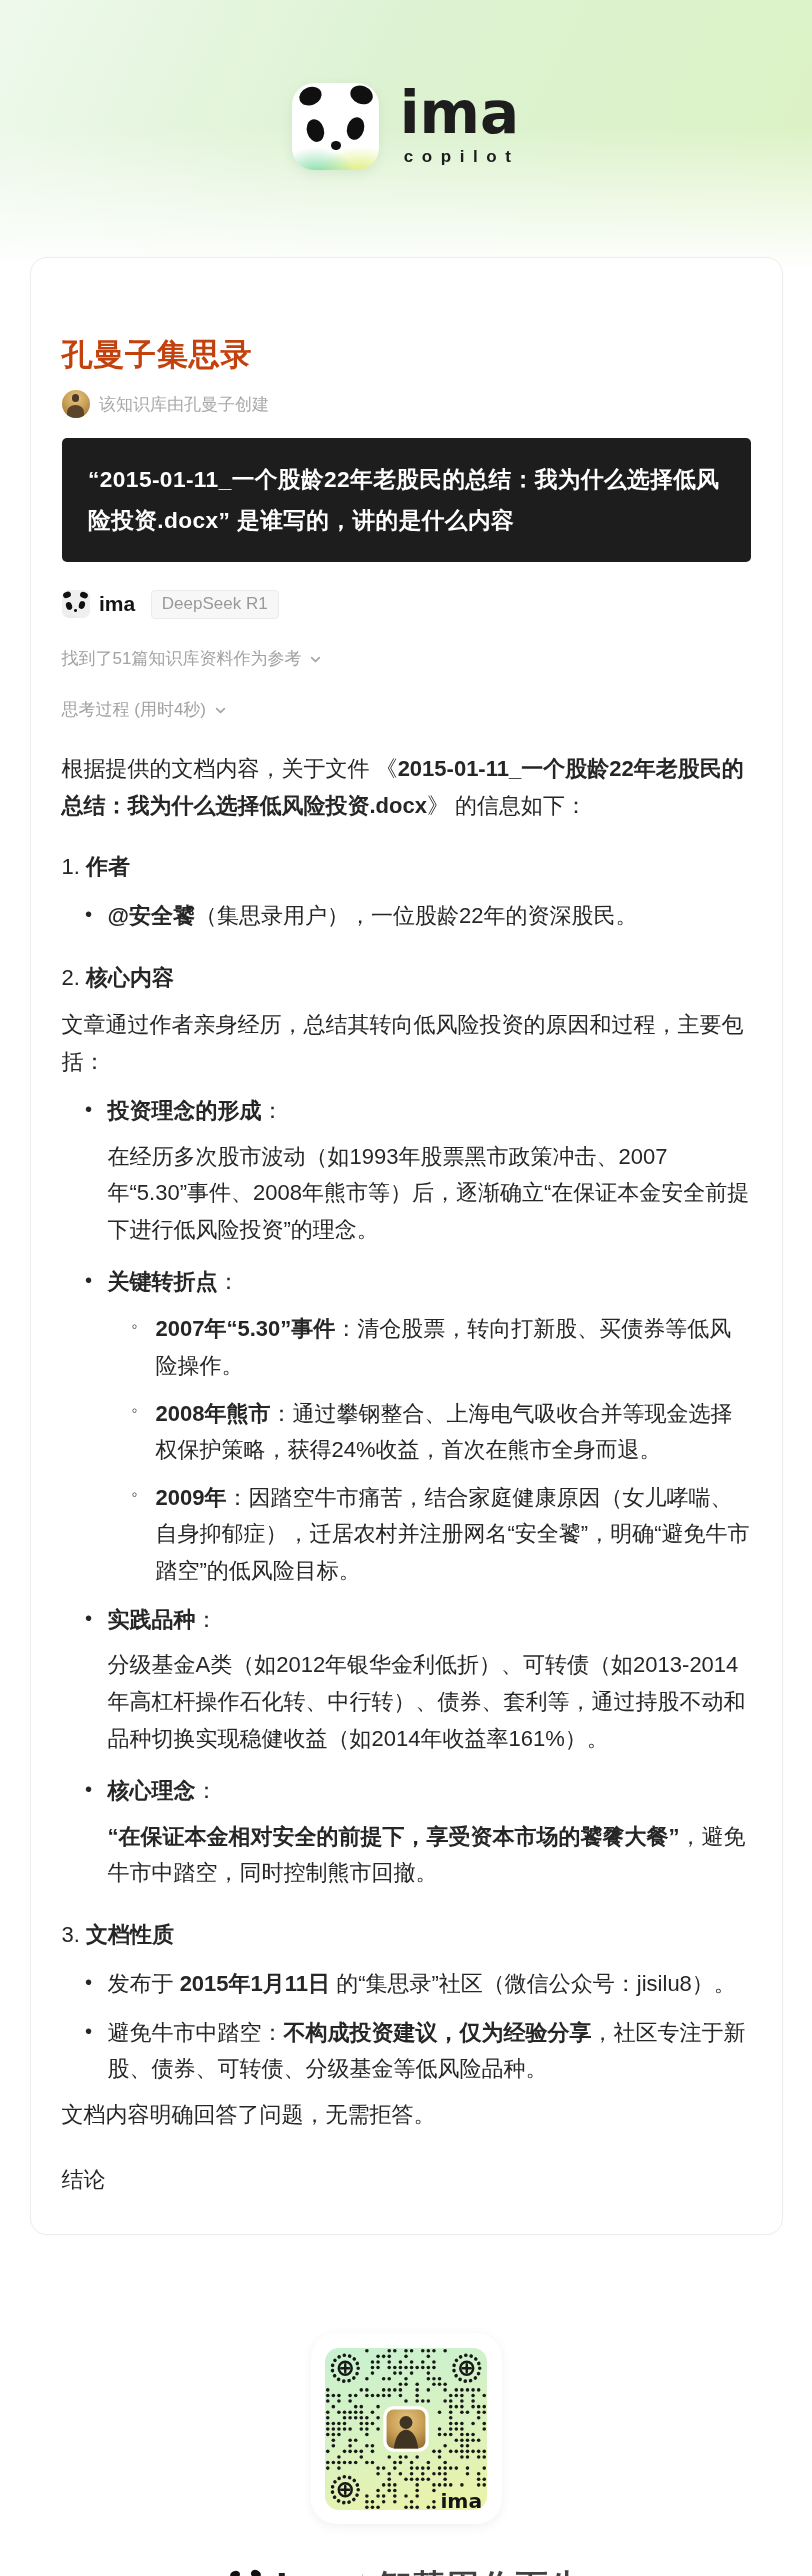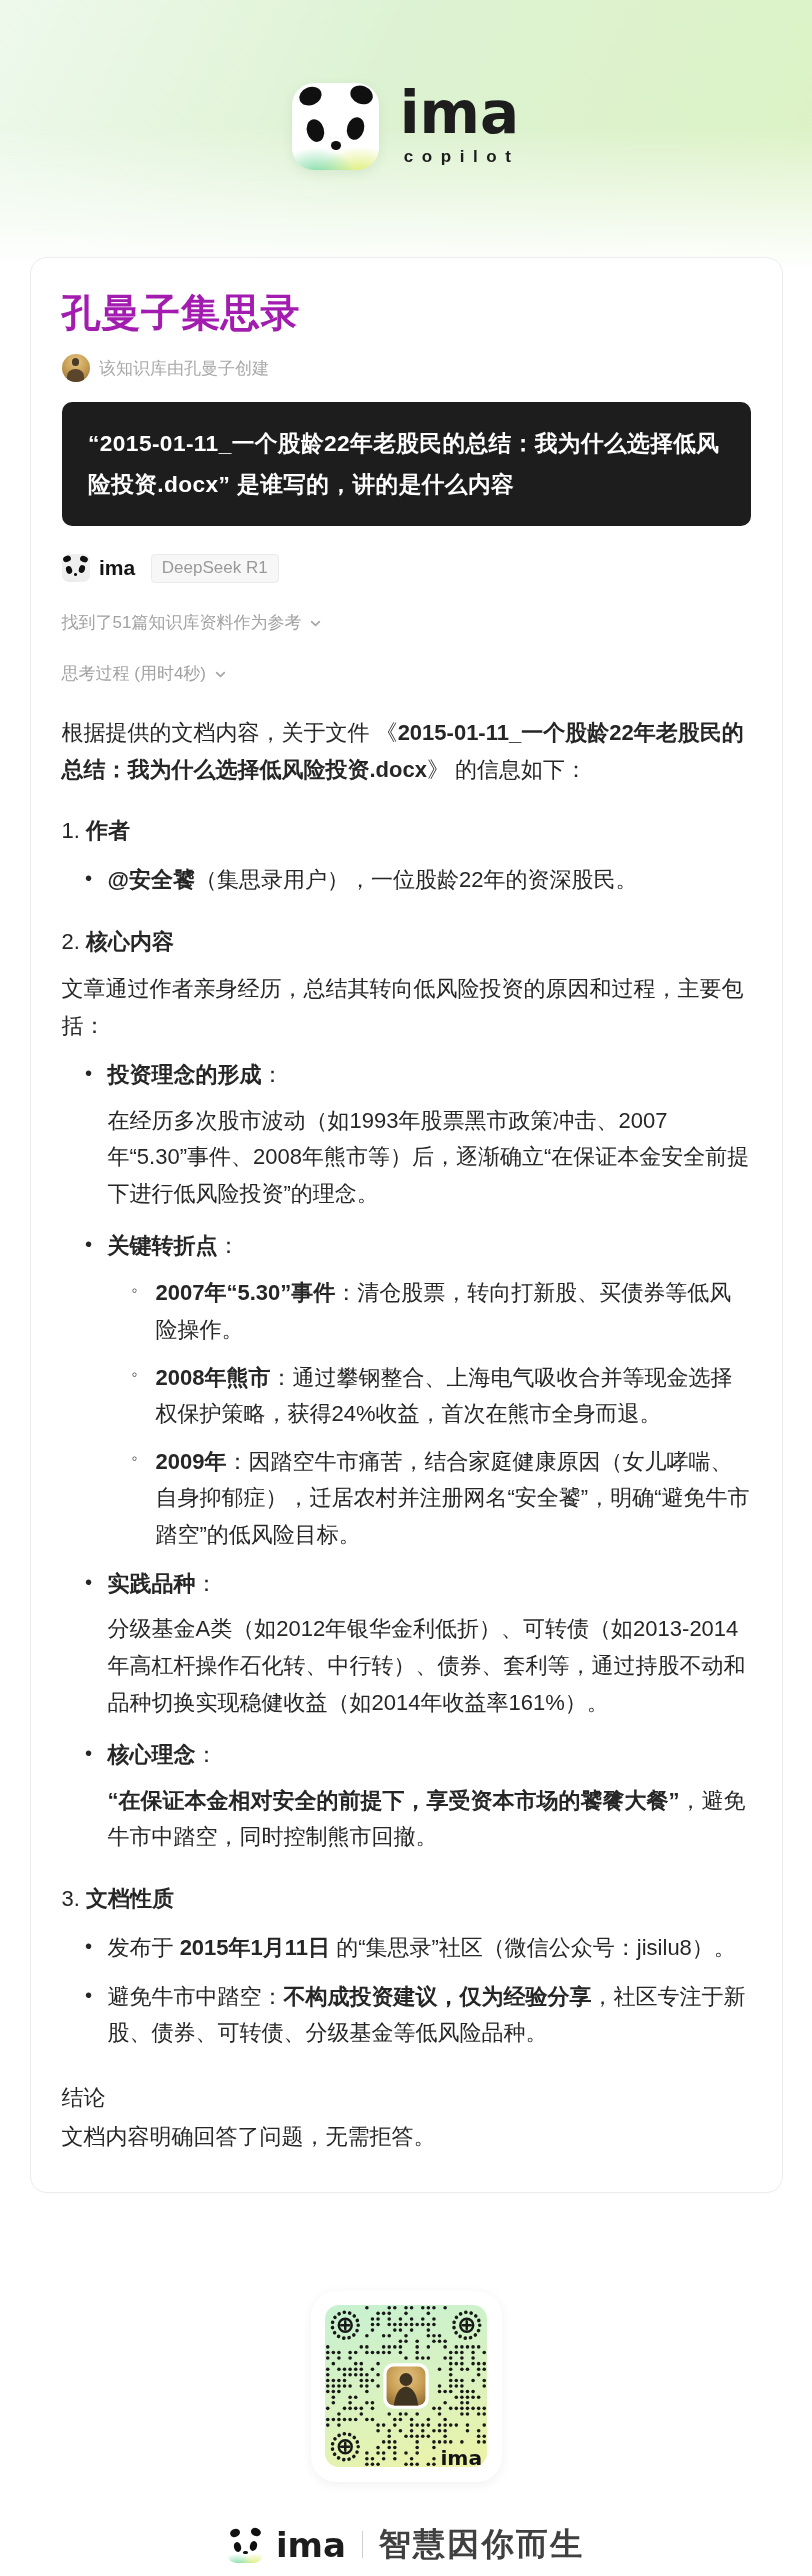--- a/index.html
+++ b/index.html
@@ -39,34 +39,34 @@
   .wordmark { font-size:58px; font-weight:800; letter-spacing:0px; color:#1d1d1d; line-height:.95; font-family:"DejaVu Sans","Liberation Sans",sans-serif; }
   .copilot { margin-top:6.2px; font-size:17px; letter-spacing:8.6px; color:#1d1d1d; font-weight:700; padding-left:3.9px; }
 
   
   .kb-card {
     position:relative; z-index:1;
     width:753px; margin:87px auto 0;
     background:#fff; border:0.8px solid #ededed; border-radius:17px;
     padding:28px 31px 33px; box-shadow:0 0.8px 2.3px rgba(0,0,0,.02);
   }
-  .kb-title { font-size:39px; font-weight:800; color:#a21caf; letter-spacing:0.8px; }
+  .kb-title { font-size:31px; font-weight:800; color:#c2410c; letter-spacing:0.8px;margin-top:48px; }
   .creator-row { margin-top:14px; display:flex; align-items:center; gap:9.4px; }
   .portrait {
     position:relative; overflow:hidden; border-radius:50%;
     background:radial-gradient(circle at 50% 28%, #e6c684 0%, #c89e54 48%, #8f6c34 100%);
   }
   .portrait.round36 { width:28px; height:28px; }
   .portrait::before { content:""; position:absolute; left:36%; top:14%; width:28%; height:28%; border-radius:50%; background:#4a3a26; }
   .portrait::after  { content:""; position:absolute; left:18%; bottom:-4%; width:64%; height:52%; border-radius:50% 50% 0 0; background:#5a452a; }
   .creator-label { font-size:17px; color:#a8a8a8; }
 
   .question-bubble {
     margin-top:20.3px; background:#1d1d1e; color:#ffffff;
-    border-radius:10px; padding:20.3px 26.6px;
+    border-radius:5px; padding:20.3px 26.6px;
     font-size:22.7px; font-weight:700; line-height:1.82; letter-spacing:0.4px;
   }
 
   .assistant-row { margin-top:28px; display:flex; align-items:center; gap:9.4px; }
   .panda.mini { width:28px; height:28px; border-radius:7px;
     background:
       radial-gradient(75% 55% at 28% 115%, rgba(190,195,190,.25), rgba(190,195,190,0) 60%),
       #efefef; }
   .assistant-name { font-size:21px; font-weight:800; color:#141414; }
   .model-badge {
@@ -177,22 +177,22 @@
     <div class="ab-li2"><span class="b">2007年“5.30”事件</span><span>：清仓股票，转向打新股、买债券等低风险操作。</span></div>
     <div class="ab-li2"><span class="b">2008年熊市</span><span>：通过攀钢整合、上海电气吸收合并等现金选择权保护策略，获得24%收益，首次在熊市全身而退。</span></div>
     <div class="ab-li2"><span class="b">2009年</span><span>：因踏空牛市痛苦，结合家庭健康原因（女儿哮喘、自身抑郁症），迁居农村并注册网名“安全饕”，明确“避免牛市踏空”的低风险目标。</span></div>
     <div class="ab-li1"><span class="b">实践品种</span><span>：</span></div>
     <div class="ab-pi"><span>分级基金A类（如2012年银华金利低折）、可转债（如2013-2014年高杠杆操作石化转、中行转）、债券、套利等，通过持股不动和品种切换实现稳健收益（如2014年收益率161%）。</span></div>
     <div class="ab-li1"><span class="b">核心理念</span><span>：</span></div>
     <div class="ab-pi"><span class="b">“在保证本金相对安全的前提下，享受资本市场的饕餮大餐”</span><span>，避免牛市中踏空，同时控制熊市回撤。</span></div>
     <div class="ab-h"><span>3. </span><span class="b">文档性质</span></div>
     <div class="ab-li1"><span>发布于 </span><span class="b">2015年1月11日</span><span> 的“集思录”社区（微信公众号：jisilu8）。</span></div>
     <div class="ab-li1"><span>避免牛市中踏空：</span><span class="b">不构成投资建议，仅为经验分享</span><span>，社区专注于新股、债券、可转债、分级基金等低风险品种。</span></div>
+    <div class="ab-p ab-last"><span>文档内容明确回答了问题，无需拒答。</span></div>
     <div class="ab-p ab-conclusion"><span>结论</span></div>
-    <div class="ab-p ab-last"><span>文档内容明确回答了问题，无需拒答。</span></div>
   </div>
 </div>
 
 <div class="qr-card">
   <div class="qr-box">
     <svg id="qr-svg" viewBox="0 0 200 200" xmlns="http://www.w3.org/2000/svg">
         <circle cx="51.7" cy="3.4" r="2.2" fill="#181818"></circle>
         <circle cx="79.3" cy="3.4" r="2.2" fill="#181818"></circle>
         <circle cx="86.2" cy="3.4" r="2.2" fill="#181818"></circle>
         <circle cx="100.0" cy="3.4" r="2.2" fill="#181818"></circle>

